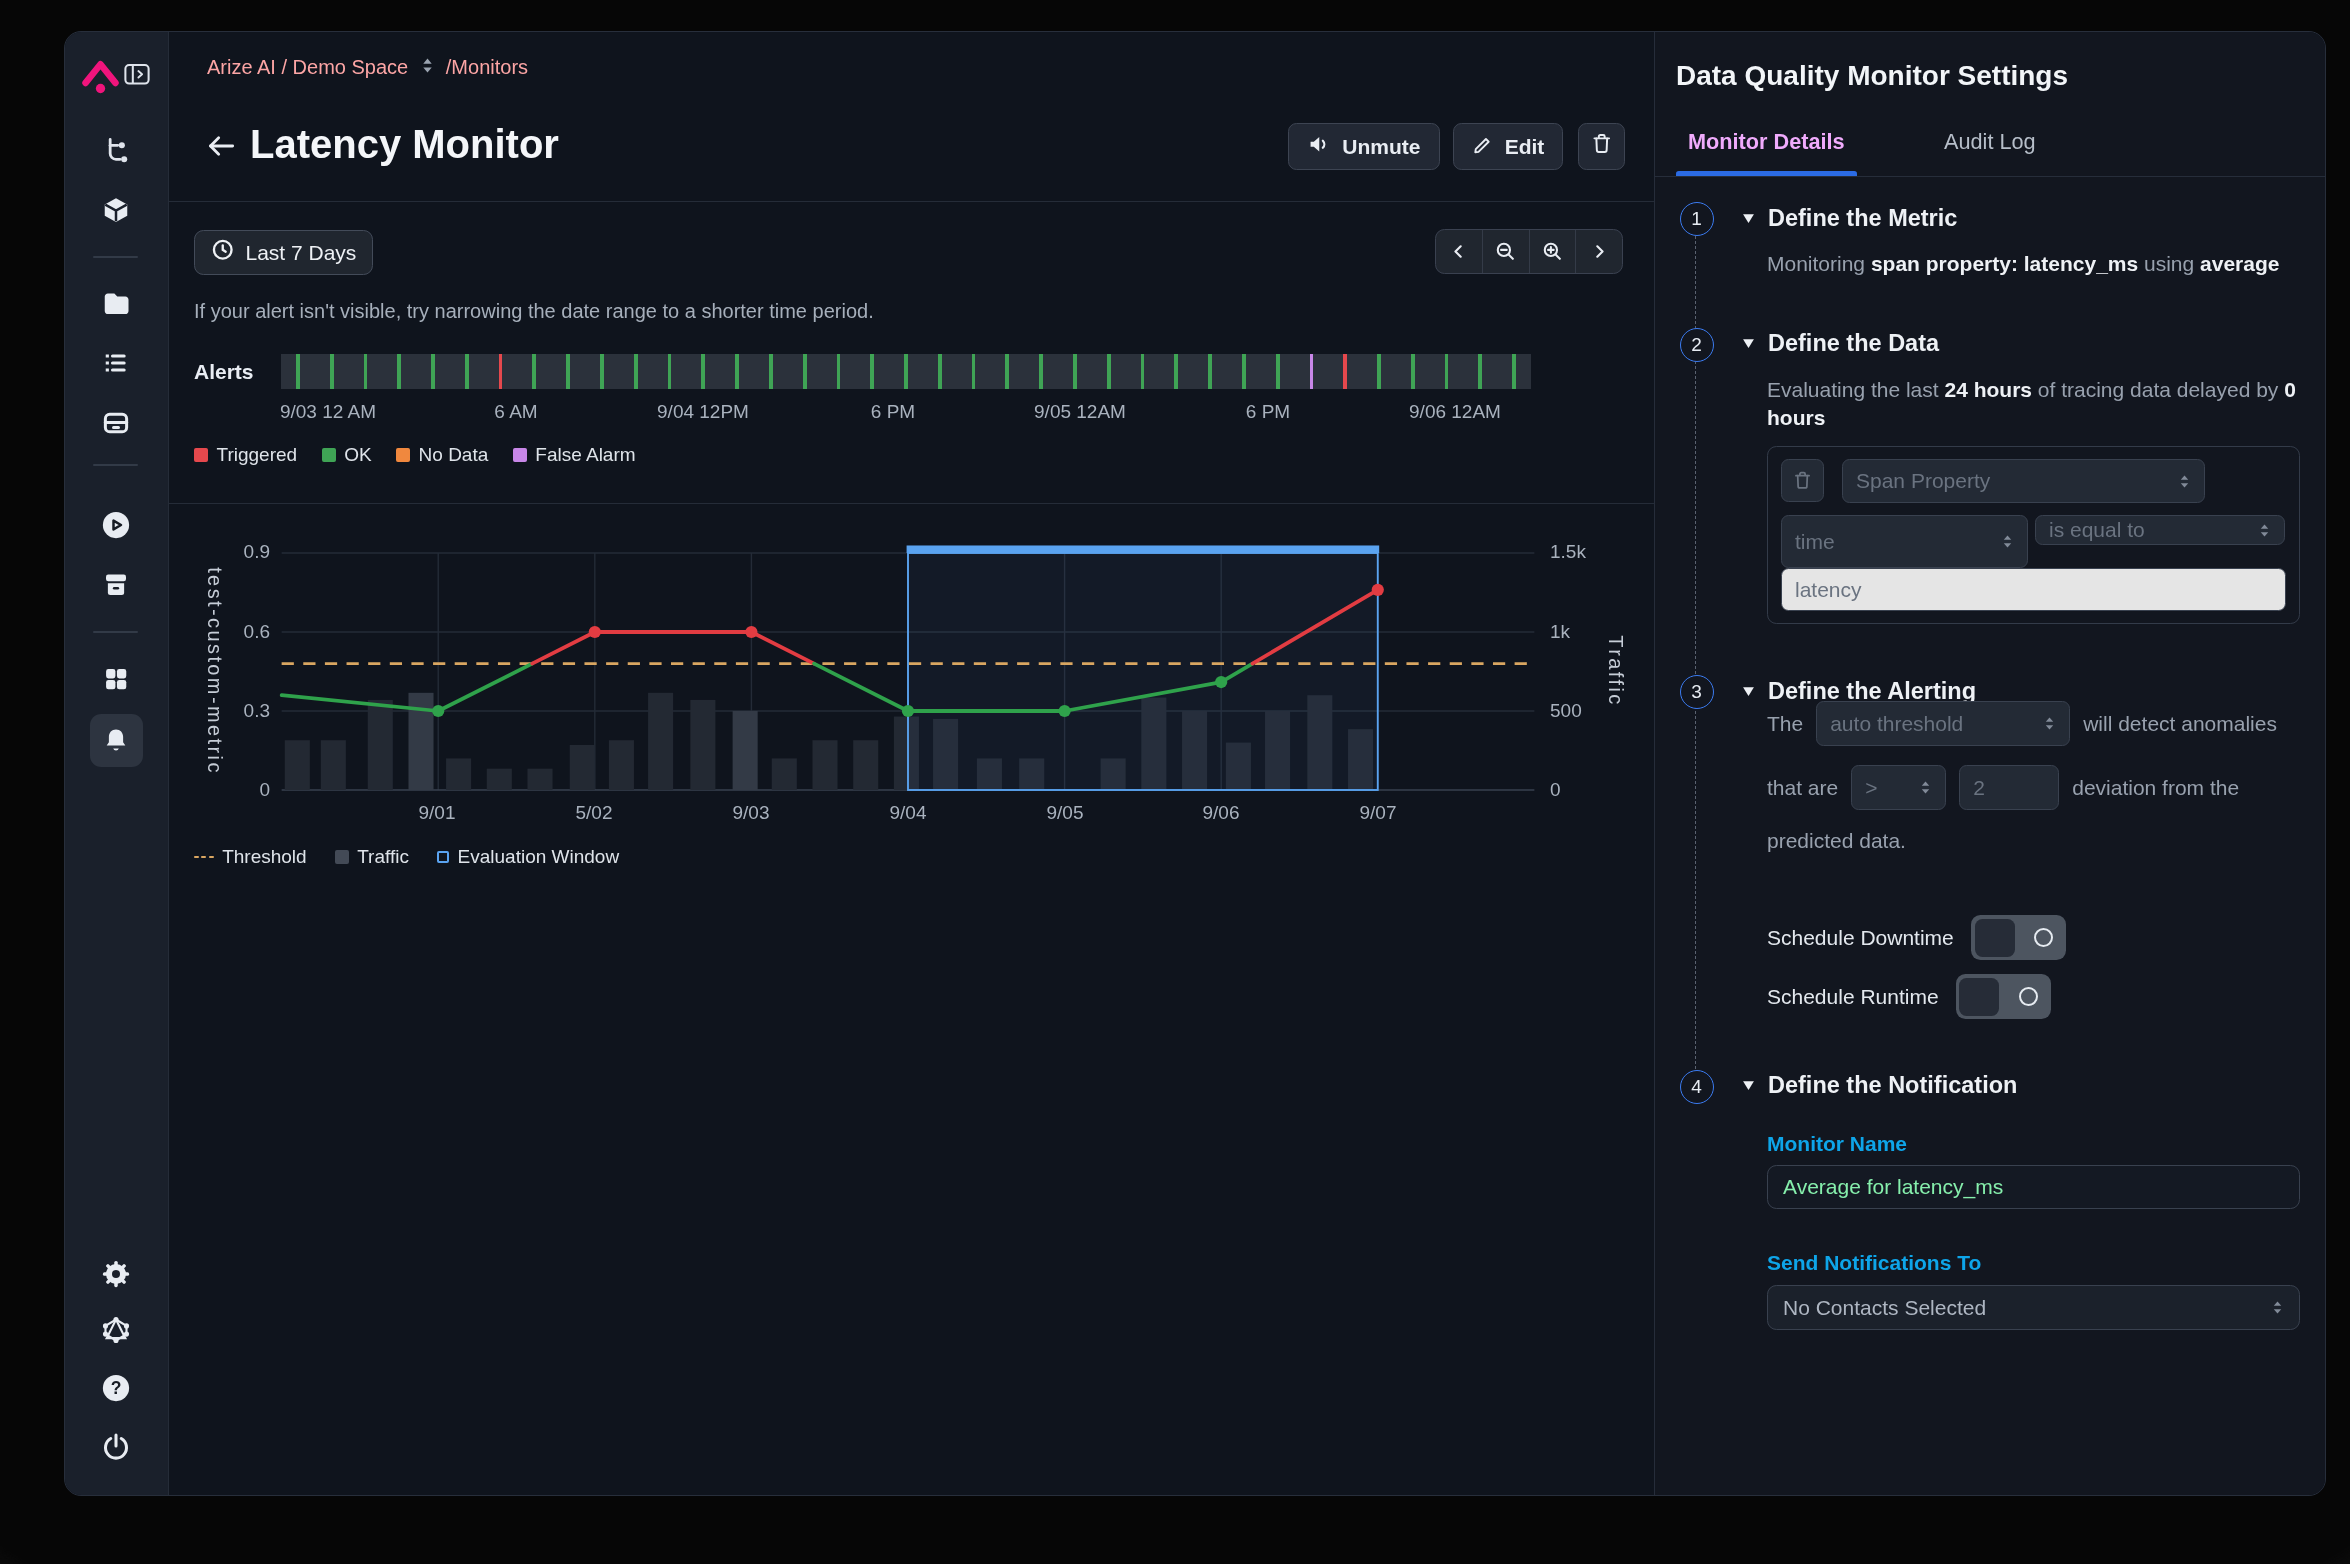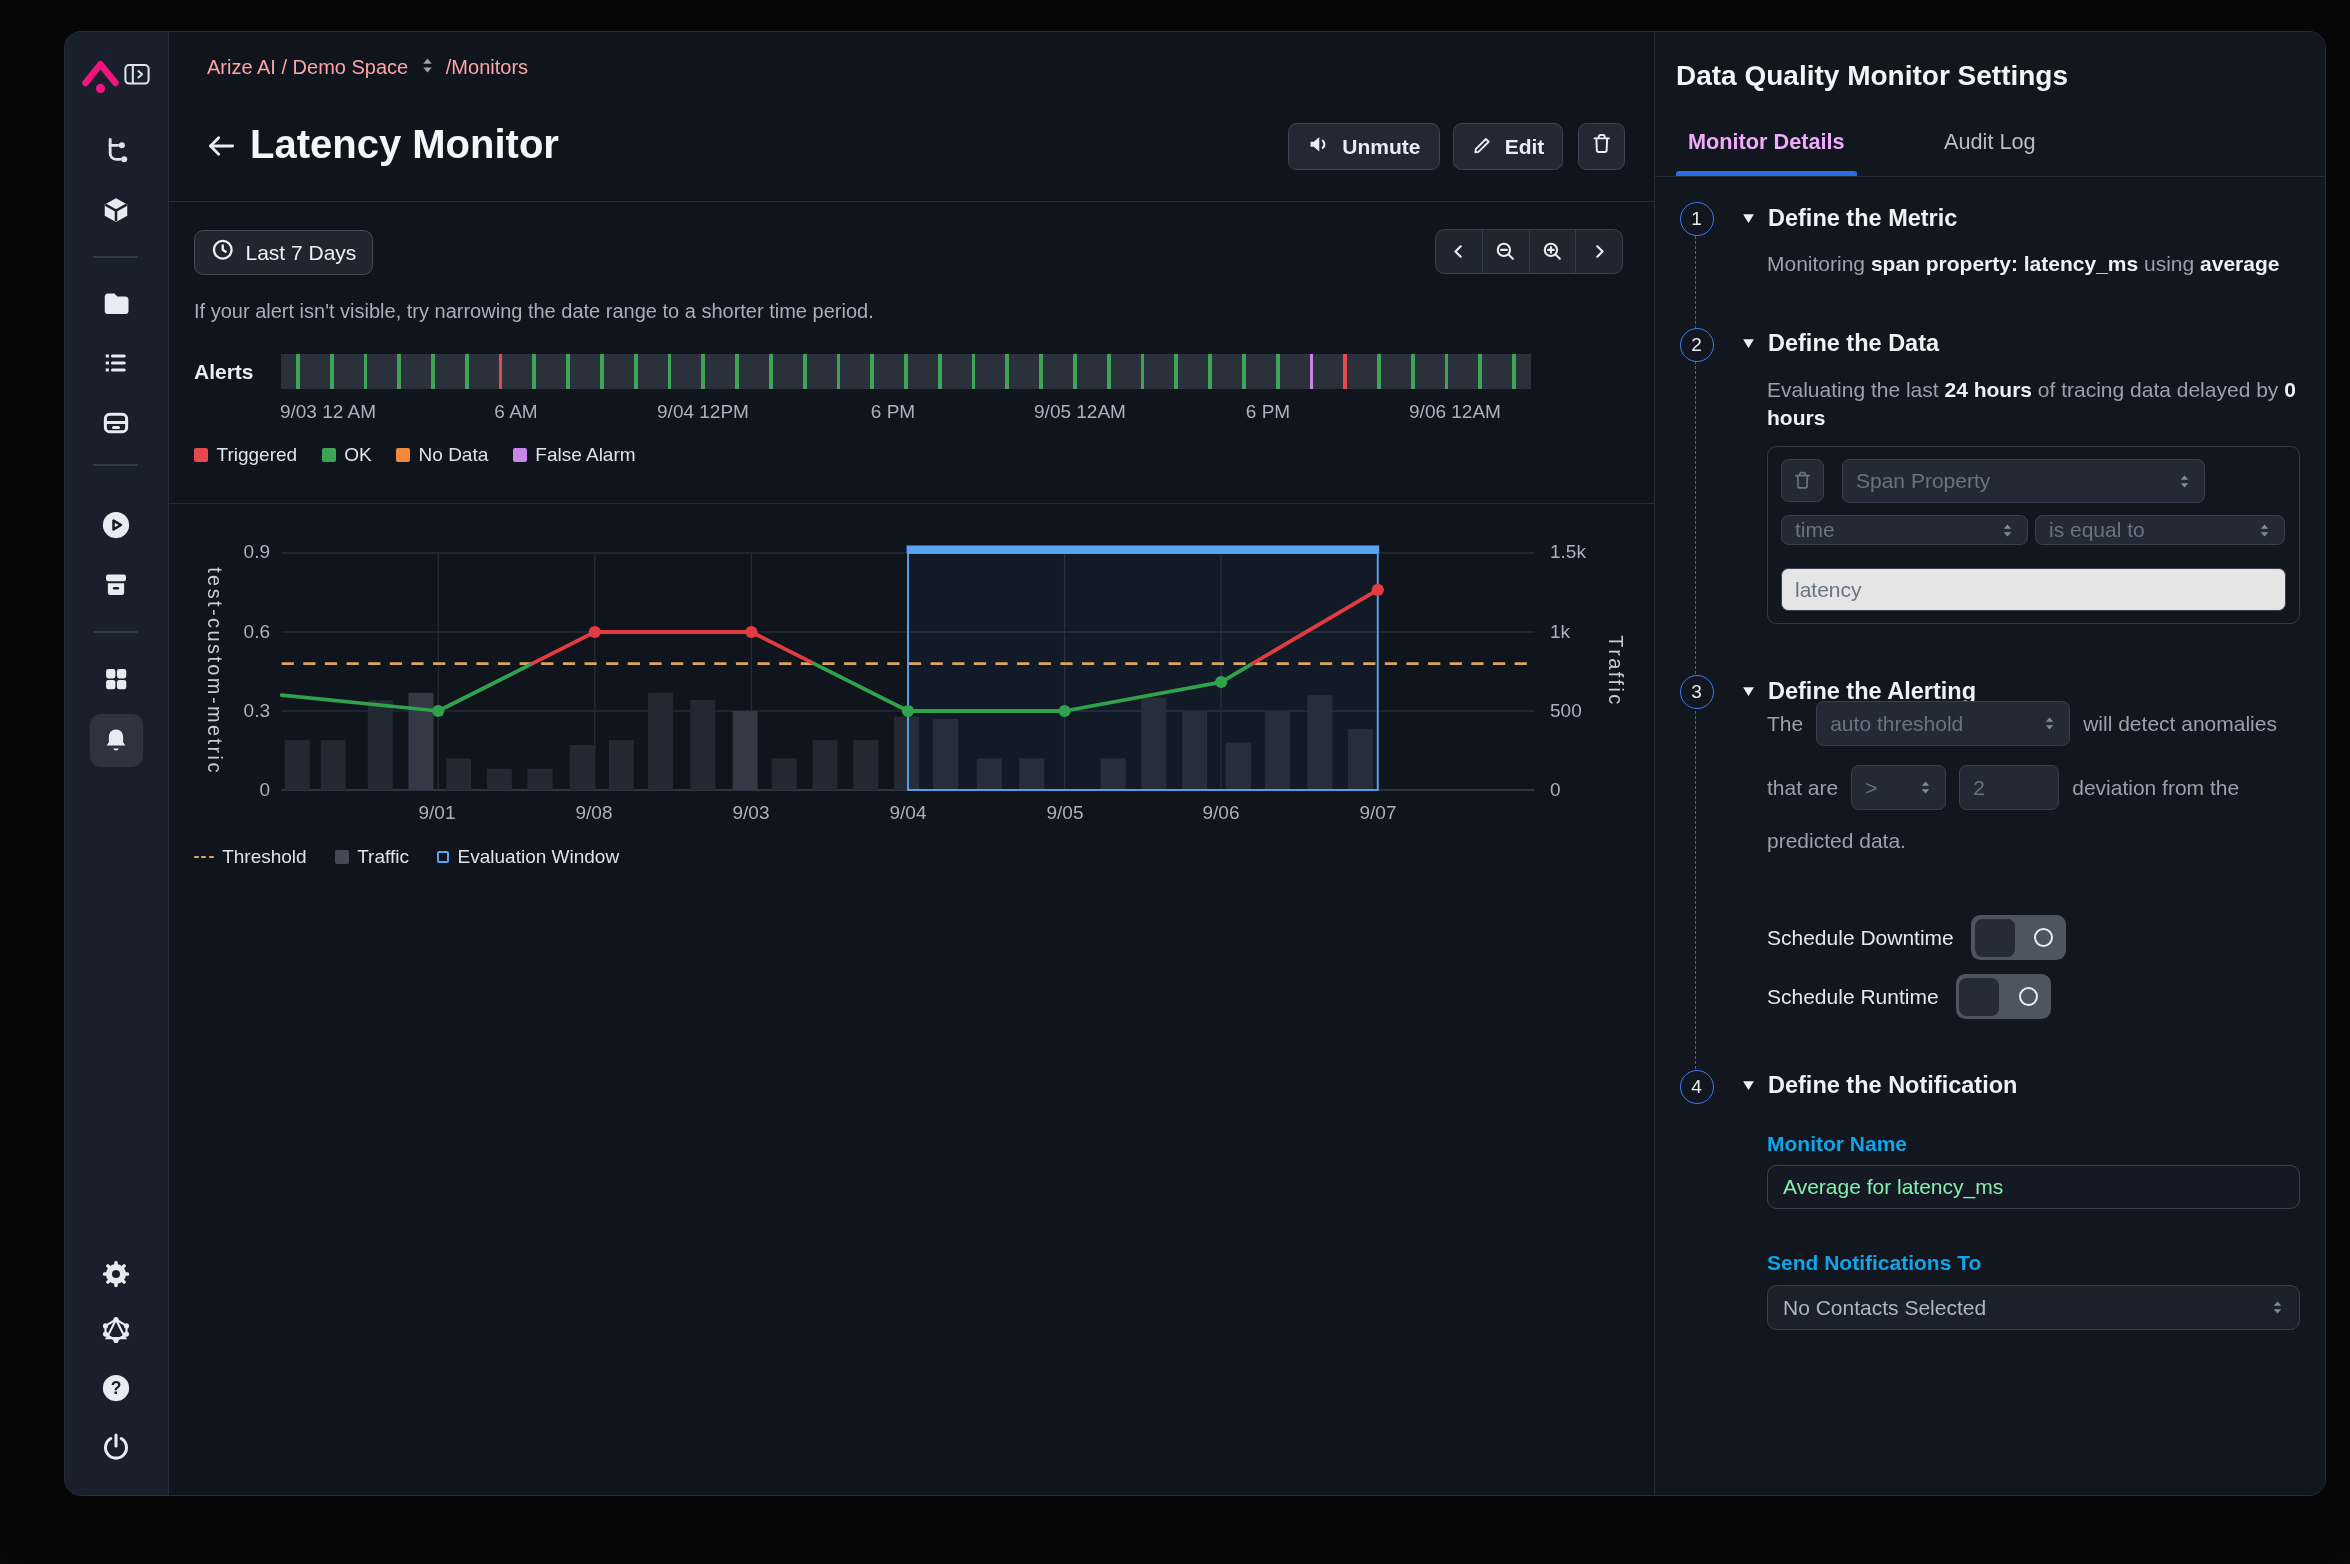--- a/index.html
+++ b/index.html
@@ -445,21 +445,21 @@
         <circle cx="333" cy="84" r="6.5" fill="#e23c42"></circle>
         <circle cx="499.5" cy="84" r="6.5" fill="#e23c42"></circle>
         <circle cx="666" cy="168" r="6.5" fill="#2fa24b"></circle>
         <circle cx="832.5" cy="168" r="6.5" fill="#2fa24b"></circle>
         <circle cx="999" cy="137.20000000000002" r="6.5" fill="#2fa24b"></circle>
         <circle cx="1165.5" cy="39.19999999999999" r="6.5" fill="#e23c42"></circle>
       </svg>
   </div>
   <div id="axis-labels">
       <span class="xtick" style="left: 372px;">9/01</span>
-      <span class="xtick" style="left: 529px;">9/08</span>
+      <span class="xtick" style="left: 529px;">5/02</span>
       <span class="xtick" style="left: 686px;">9/03</span>
       <span class="xtick" style="left: 843px;">9/04</span>
       <span class="xtick" style="left: 1000px;">9/05</span>
       <span class="xtick" style="left: 1156px;">9/06</span>
       <span class="xtick" style="left: 1313px;">9/07</span>
       <span class="ytick" style="left: 133px; top: 747px;">0</span>
       <span class="ytick" style="left: 133px; top: 668px;">0.3</span>
       <span class="ytick" style="left: 133px; top: 589px;">0.6</span>
       <span class="ytick" style="left: 133px; top: 509px;">0.9</span>
       <span class="ytick-r" style="top: 747px;">0</span>
@@ -527,21 +527,21 @@
             <path d="M6.5 6.5 7 18.5c0 1.1.9 2 2 2h6c1.1 0 2-.9 2-2l.5-12"></path>
           </svg>
       </div>
       <div class="ctrl" style="left:74px;top:12.2px;width:363px;height:44px;">
         <span class="grow">Span Property</span>
         <svg viewBox="0 0 14 18" width="13" height="17" fill="#828b99">
             <path d="M7 2.5 11 7H3z"></path>
             <path d="M7 15.5 3 11h8z"></path>
           </svg>
       </div>
-      <div class="ctrl" style="left:13px;top:68px;width:247px;height:30px;">
+      <div class="ctrl" style="left:13px;top:68px;width:247px;height:53px;">
         <span class="grow">time</span>
         <svg viewBox="0 0 14 18" width="13" height="17" fill="#828b99">
             <path d="M7 2.5 11 7H3z"></path>
             <path d="M7 15.5 3 11h8z"></path>
           </svg>
       </div>
       <div class="ctrl" style="left:267px;top:68px;width:250px;height:30px;">
         <span class="grow">is equal to</span>
         <svg viewBox="0 0 14 18" width="13" height="17" fill="#828b99">
             <path d="M7 2.5 11 7H3z"></path>

